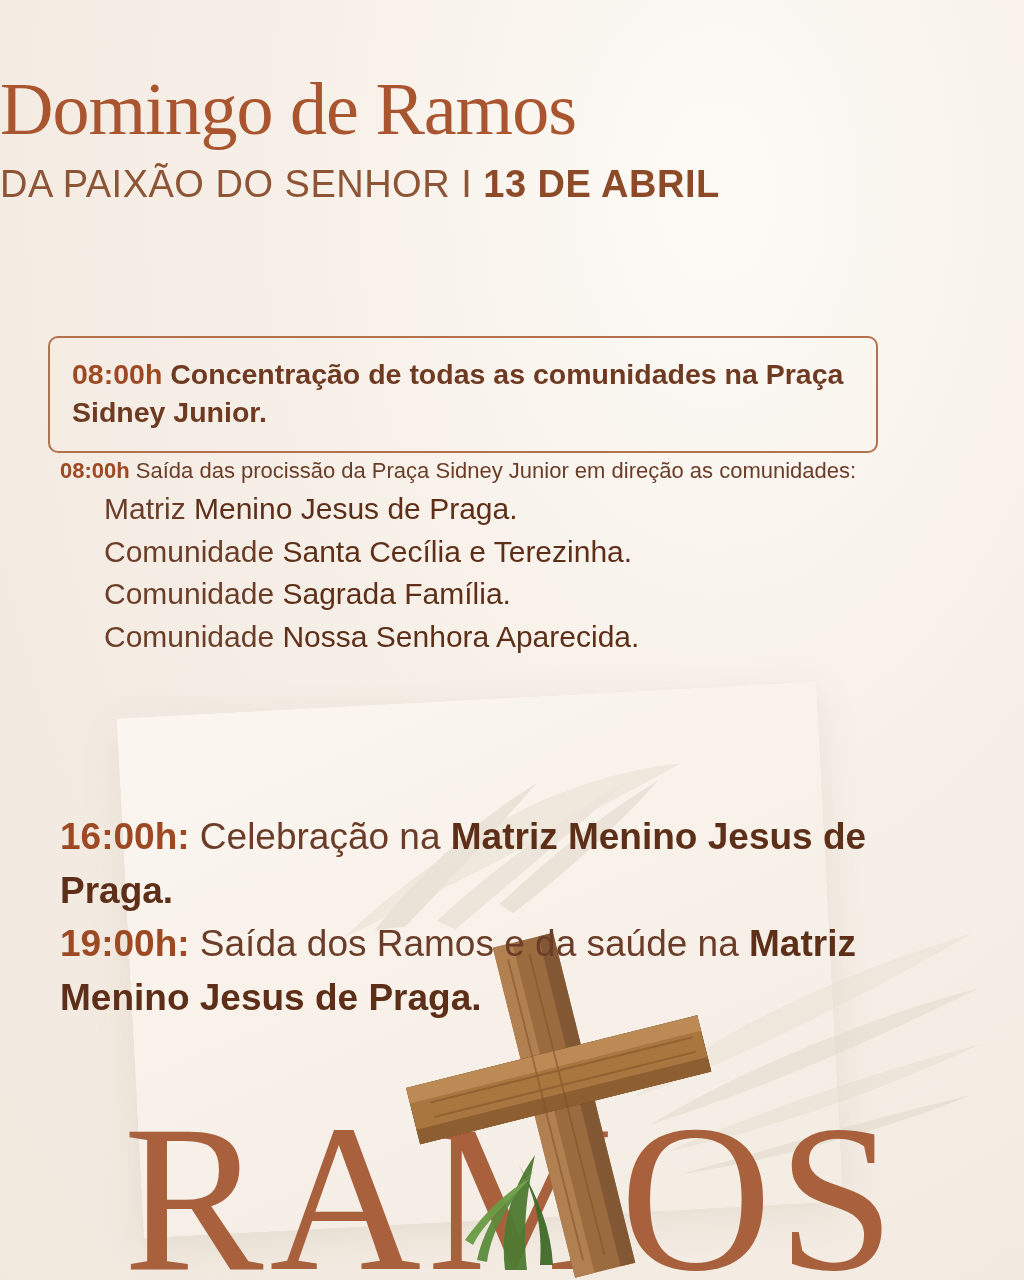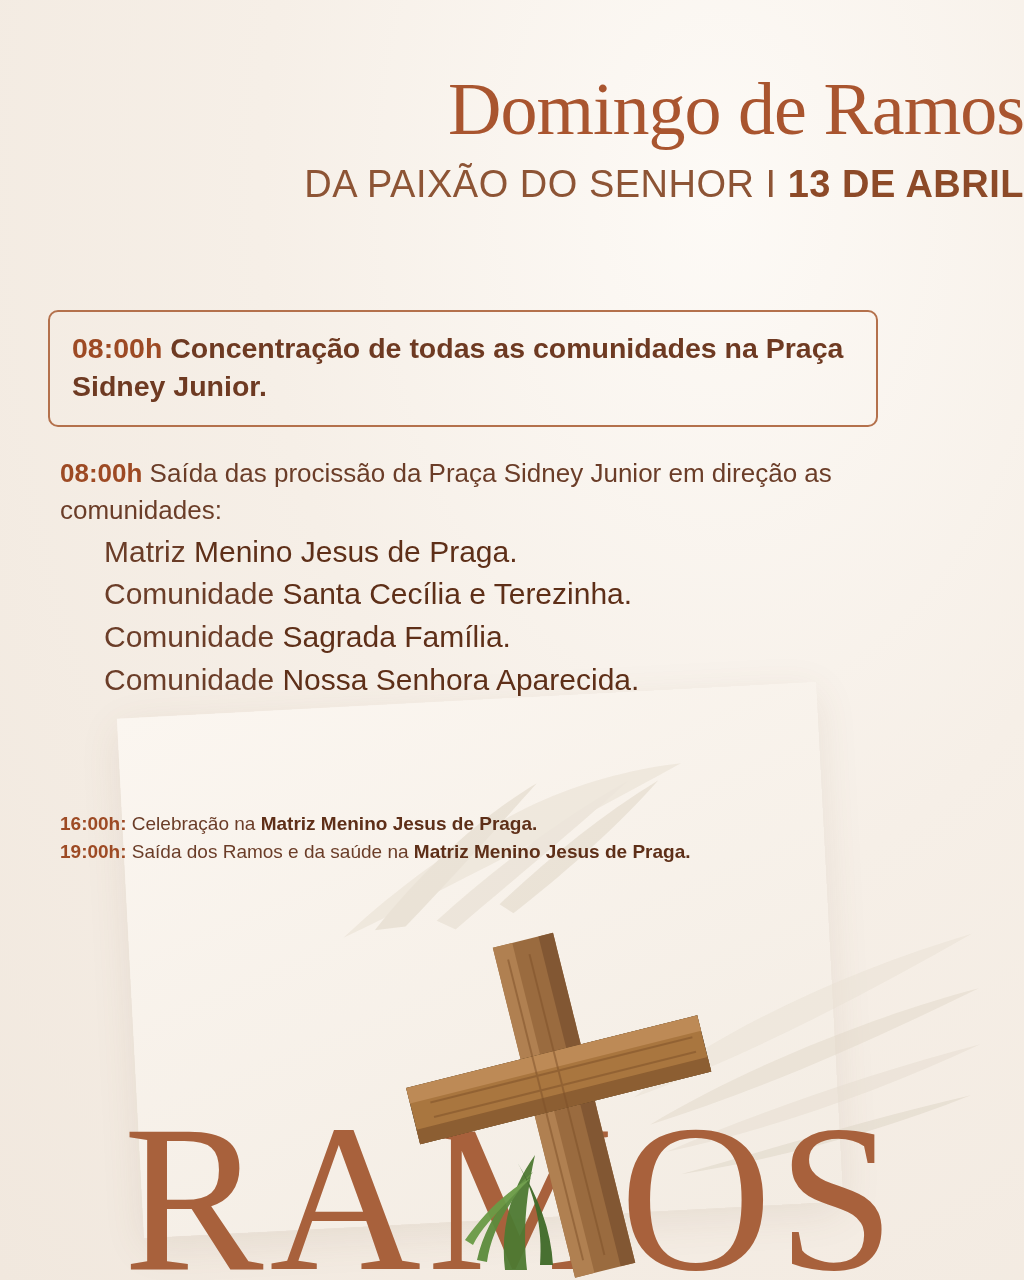--- a/index.html
+++ b/index.html
@@ -59,21 +59,21 @@
     white-space: nowrap;
     user-select: none;
   }
 
   
   .header {
     position: absolute;
     top: 72px;
     left: 0;
     right: 0;
-    text-align: right;
+    text-align: left;
   }
   .title {
     font-family: "Liberation Serif", serif;
     font-size: 74px;
     line-height: 1.02;
     color: #a9552f;
     letter-spacing: -1px;
     font-weight: 400;
   }
   .subtitle {
@@ -85,21 +85,21 @@
   }
   .subtitle .sub-strong {
     font-weight: bold;
     color: #8d4a28;
   }
 
   
   .highlight-box {
     position: absolute;
     left: 48px;
-    top: 310px;
+    top: 336px;
     width: 830px;
     box-sizing: border-box;
     border: 2px solid #b4714c;
     border-radius: 10px;
     padding: 18px 22px 20px 22px;
   }
   .highlight-text {
     font-size: 28.5px;
     line-height: 1.32;
     font-weight: bold;
@@ -108,21 +108,21 @@
   .highlight-text .hl-time { color: #9d4a24; }
 
   
   .block-procession {
     position: absolute;
     left: 60px;
     top: 455px;
     width: 880px;
   }
   .proc-lead {
-    font-size: 26px;
+    font-size: 22px;
     line-height: 1.42;
     color: #6b3d28;
   }
   .proc-lead .time {
     font-weight: bold;
     color: #9d4a24;
   }
   .proc-list {
     margin: 2px 0 0 0;
     padding: 0;
@@ -137,21 +137,21 @@
   .proc-list li b { font-weight: normal; color: #5e2f18; }
 
   
   .block-evening {
     position: absolute;
     left: 60px;
     top: 810px;
     width: 920px;
   }
   .evening-line {
-    font-size: 19px;
+    font-size: 37px;
     line-height: 1.45;
     color: #6b3d28;
   }
   .evening-line .time {
     font-weight: bold;
     color: #9d4a24;
   }
   .evening-line b { font-weight: bold; color: #5e2f18; }
 
   

